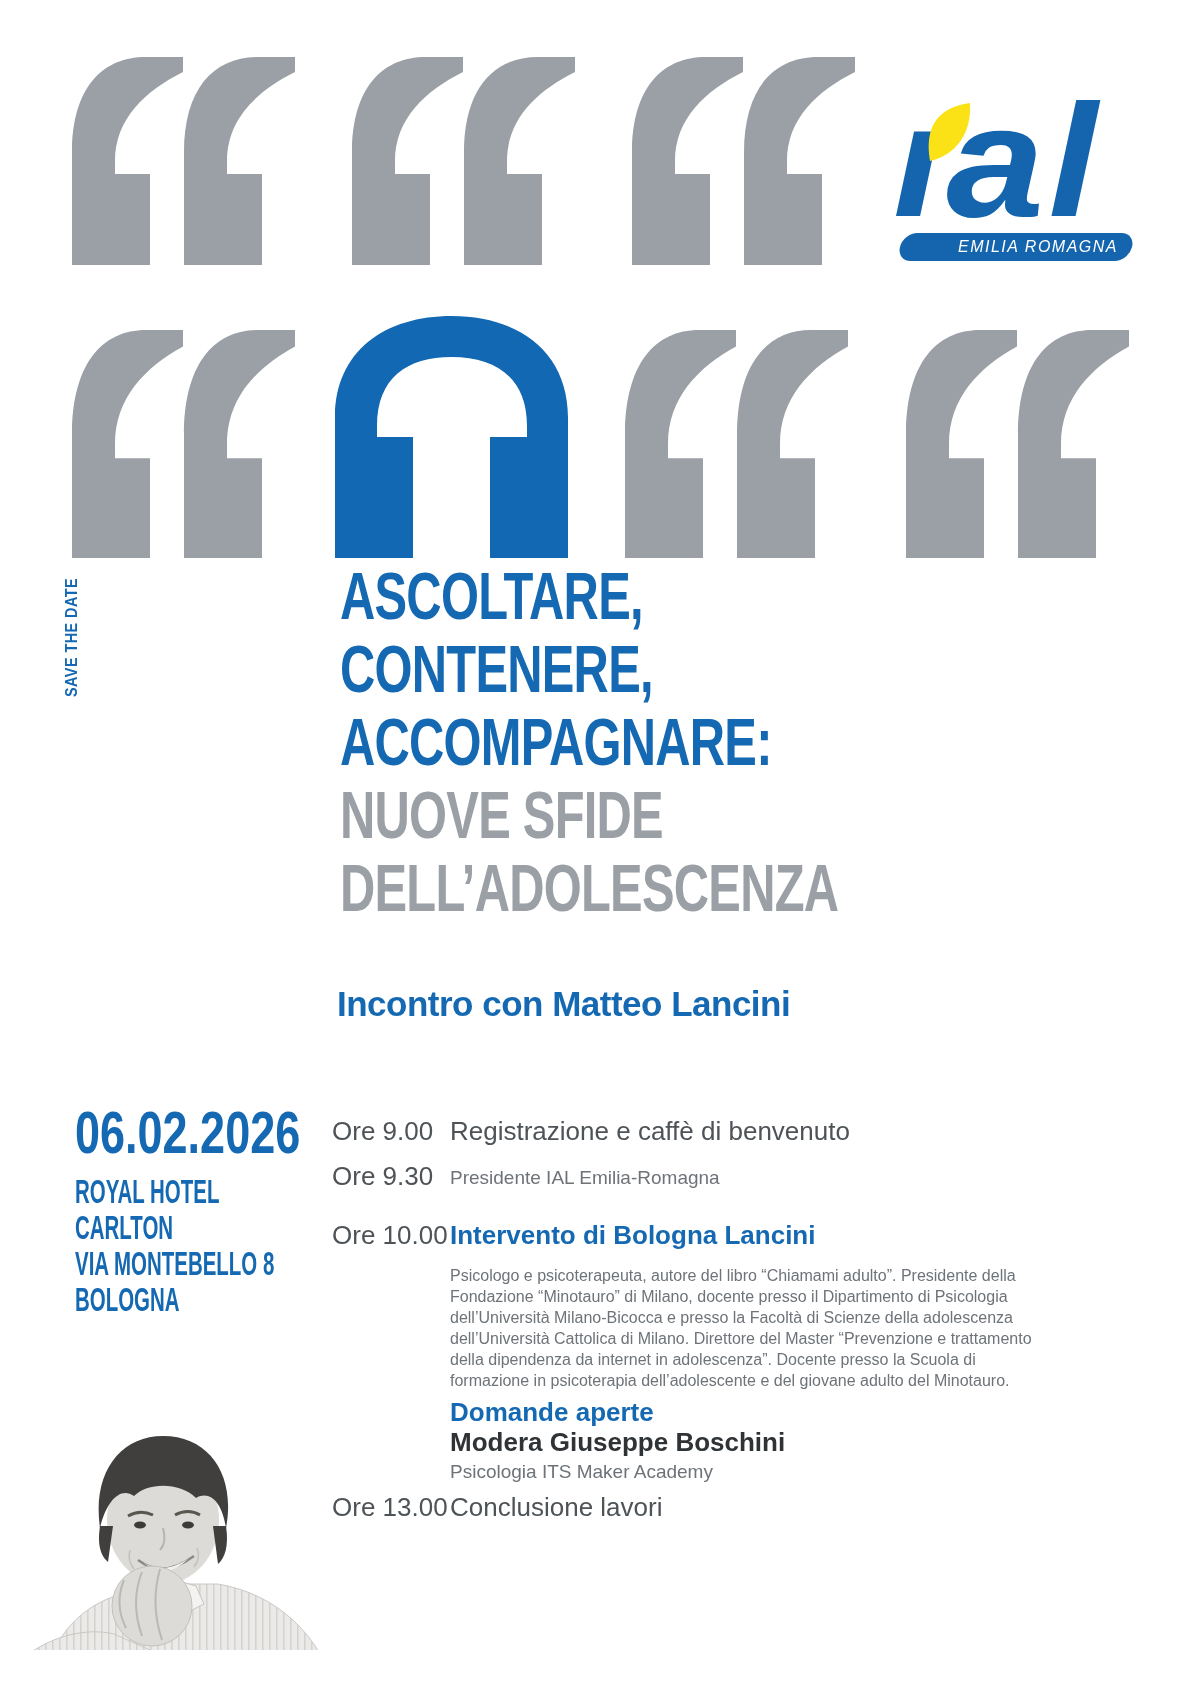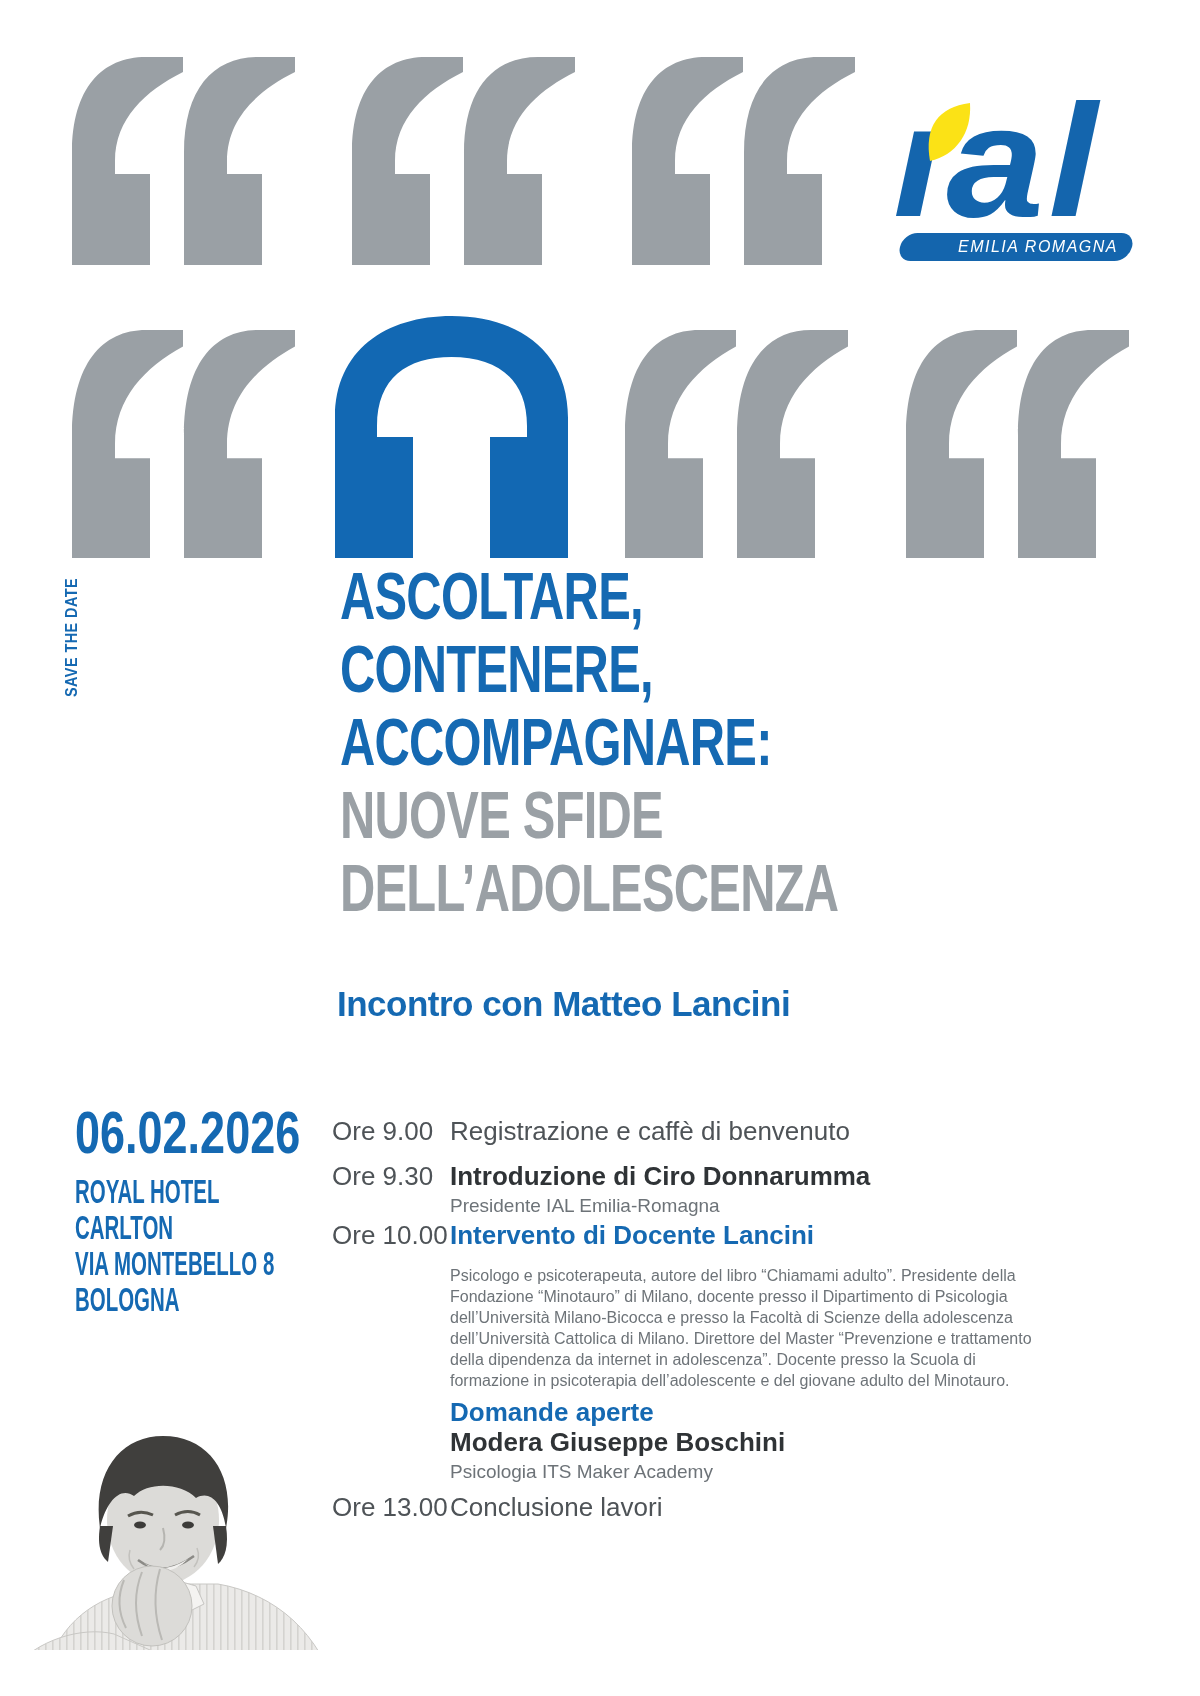--- a/index.html
+++ b/index.html
@@ -130,28 +130,27 @@
   <div class="schedule">
       <div class="sched-row" style="top: 0px;">
         <div class="sched-time">Ore 9.00</div>
         <div class="sched-content">
           <div class="sched-title style-plain">Registrazione e caffè di benvenuto</div>
         </div>
       </div>
       <div class="sched-row" style="top: 45px;">
         <div class="sched-time">Ore 9.30</div>
         <div class="sched-content">
-          <div class="sched-title style-bold">Introduzione di Ciro Donnarumma</div>
           <div class="sched-sub">Presidente IAL Emilia-Romagna</div>
         </div>
       </div>
       <div class="sched-row" style="top: 104px;">
         <div class="sched-time">Ore 10.00</div>
         <div class="sched-content">
-          <div class="sched-title style-accent">Intervento di Docente Lancini</div>
+          <div class="sched-title style-accent">Intervento di Bologna Lancini</div>
           <div class="sched-desc">
             <span>Psicologo e psicoterapeuta, autore del libro “Chiamami adulto”. Presidente della</span>
             <span>Fondazione “Minotauro” di Milano, docente presso il Dipartimento di Psicologia</span>
             <span>dell’Università Milano-Bicocca e presso la Facoltà di Scienze della adolescenza</span>
             <span>dell’Università Cattolica di Milano. Direttore del Master “Prevenzione e trattamento</span>
             <span>della dipendenza da internet in adolescenza”. Docente presso la Scuola di</span>
             <span>formazione in psicoterapia dell’adolescente e del giovane adulto del Minotauro.</span>
           </div>
         </div>
       </div>

